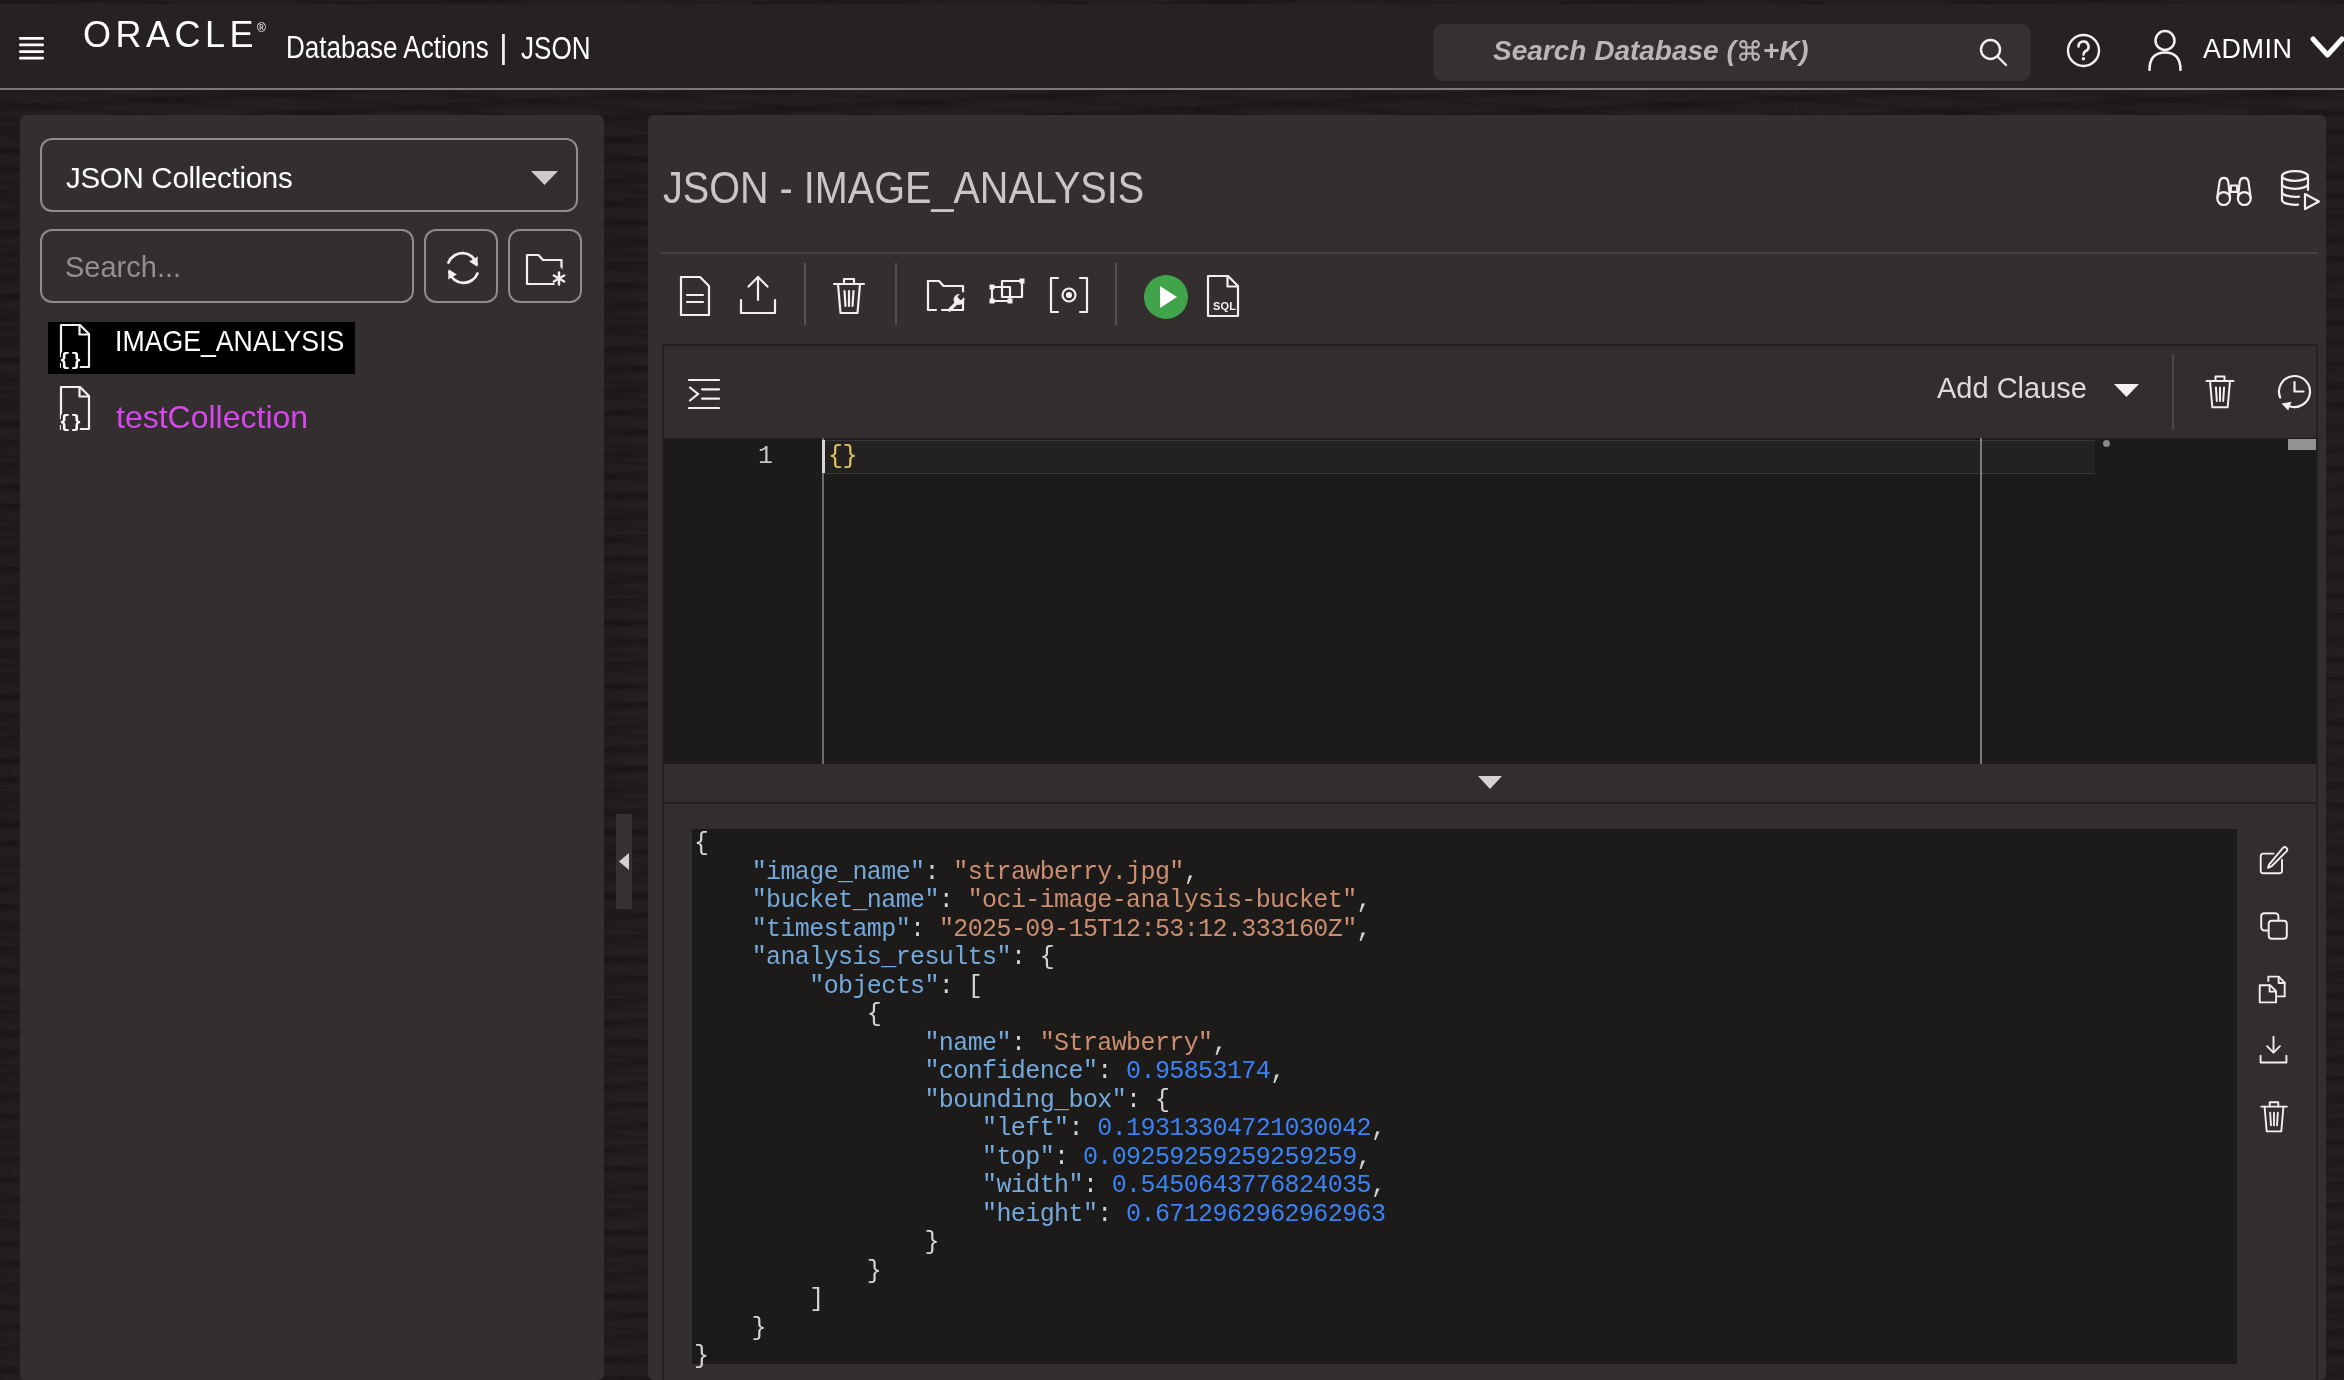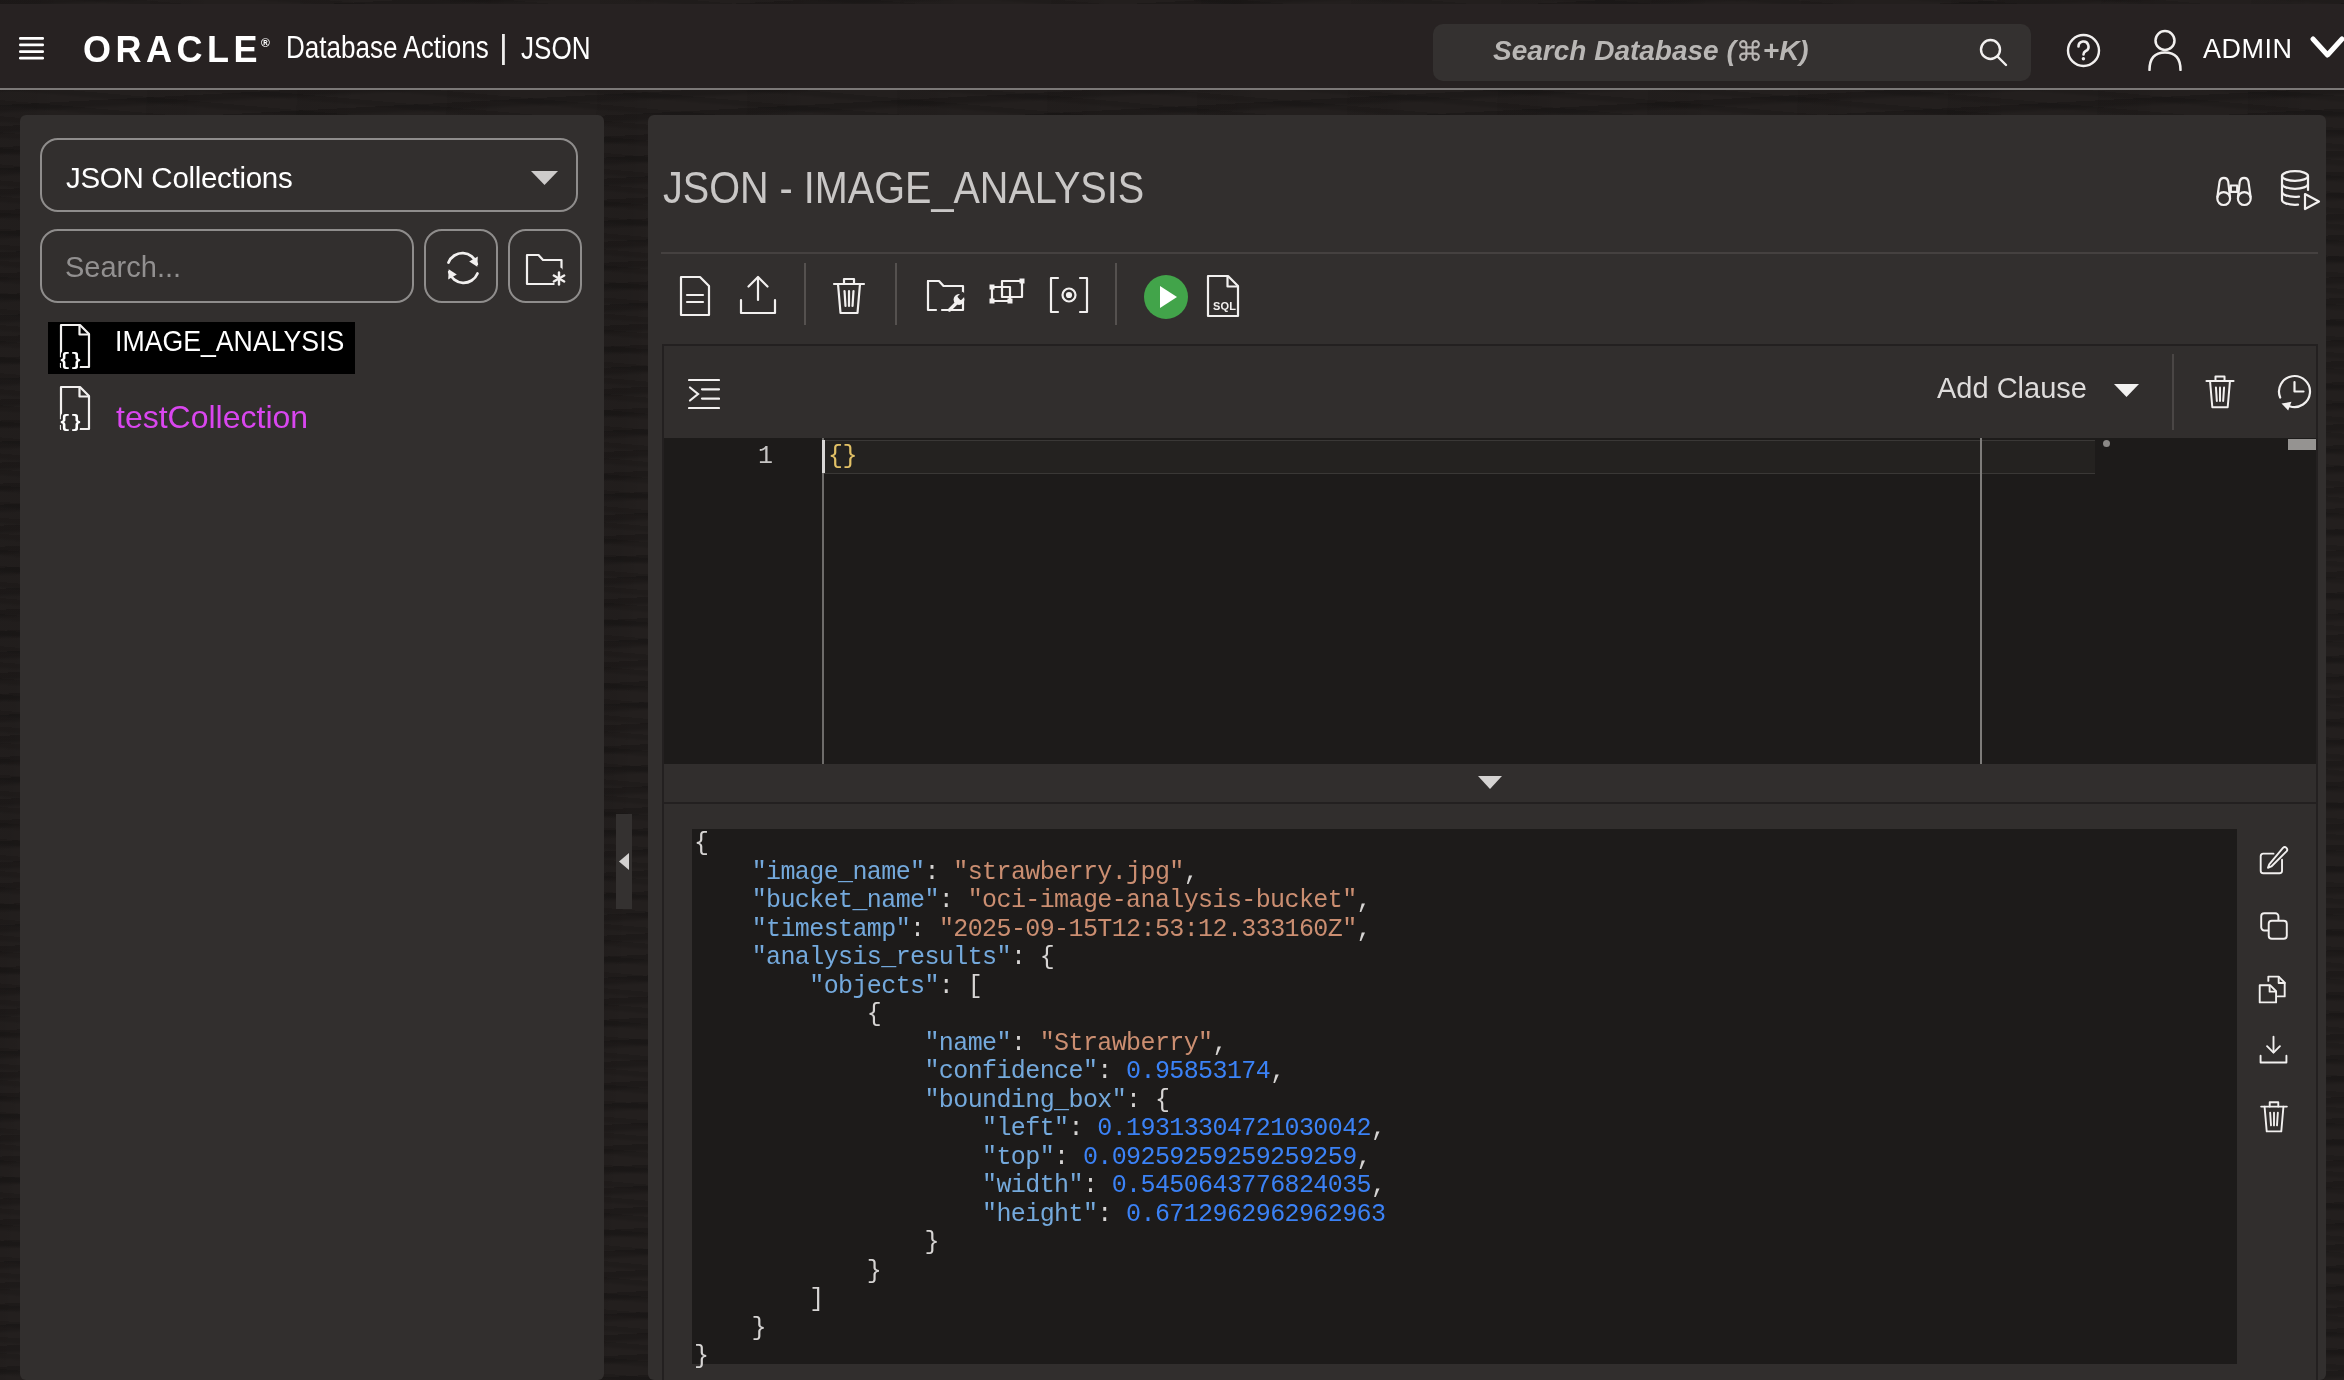--- a/index.html
+++ b/index.html
@@ -3,21 +3,21 @@
 <meta charset="utf-8">
 <style>
   html,body{margin:0;padding:0;width:2344px;height:1380px;overflow:hidden;
     background:#1f1b1a;font-family:"Liberation Sans",sans-serif;-webkit-font-smoothing:antialiased;}
   .ab{position:absolute;}
   
   #hdr{left:0;top:4px;width:2344px;height:84px;background:#272222;border-bottom:2px solid #7b7877;}
   .wt{color:#fff;}
   
   .panel{background:#322f2e;border-radius:6px;}
-  .inbrd{border:2px solid #8f8d8c;border-radius:18px;box-sizing:border-box;}
+  .inbrd{border:2px solid #8f8d8c;border-radius:12px;box-sizing:border-box;}
   .icn{stroke:#f2f0ef;stroke-width:2.2;fill:none;stroke-linecap:round;stroke-linejoin:round;}
   .mono{font-family:"Liberation Mono",monospace;}
   .darkbox{background:#1d1b1a;}
   .cont{border:2px solid #232020;background:#312e2d;box-sizing:border-box;}
   pre{margin:0;}
   .k{color:#74a9dc;}
   .s{color:#cb8e71;}
   .n{color:#3b82f6;}
 </style>
 </head>
@@ -28,21 +28,21 @@
 
 <div id="hdr" class="ab">
   <svg class="ab" style="left:19px;top:33px;" width="26" height="26">
     <g fill="#fff">
         <rect x="0" y="0" width="25" height="2.7" rx="1.2"></rect>
         <rect x="0" y="6.6" width="25" height="2.7" rx="1.2"></rect>
         <rect x="0" y="13.2" width="25" height="2.7" rx="1.2"></rect>
         <rect x="0" y="19.8" width="25" height="2.7" rx="1.2"></rect>
       </g>
   </svg>
-  <div class="ab wt" style="left:83px;top:25px;font-size:36px;font-weight:bold;letter-spacing:4.5px;">ORACLE<span style="font-size:12px;vertical-align:15px;letter-spacing:0;margin-left:-1px;">®</span></div>
+  <div class="ab wt" style="left:83px;top:10px;font-size:36px;font-weight:normal;letter-spacing:4.5px;">ORACLE<span style="font-size:12px;vertical-align:15px;letter-spacing:0;margin-left:-1px;">®</span></div>
   <div class="ab wt" style="left:286px;top:26px;font-size:31px;transform:scaleX(0.84);transform-origin:0 50%;">Database Actions</div>
   <div class="ab" style="left:499px;top:23px;font-size:34px;color:#eeedec;font-weight:400;">|</div>
   <div class="ab wt" style="left:521px;top:27px;font-size:31px;transform:scaleX(0.84);transform-origin:0 50%;">JSON</div>
 
   <div class="ab" style="left:1433px;top:20px;width:598px;height:57px;background:#343130;border-radius:10px;">
     <div class="ab" style="left:60px;top:11px;font-size:28px;font-style:italic;color:#b9b7b5;font-weight:bold;">Search Database (<svg width="25" height="25" viewBox="0 0 24 24" style="vertical-align:-3px;margin:0 1px;">
           <path d="M18 3a3 3 0 0 0-3 3v12a3 3 0 1 0 3-3H6a3 3 0 1 0 3 3V6a3 3 0 1 0-3 3h12a3 3 0 1 0-3-3" fill="none" stroke="#b9b7b5" stroke-width="2"></path>
         </svg>+K)</div>
     <svg class="ab icn" style="left:544px;top:12px;" width="34" height="34" viewBox="0 0 34 34">
       <circle cx="13.5" cy="13.5" r="9.5" stroke-width="2.4"></circle>

